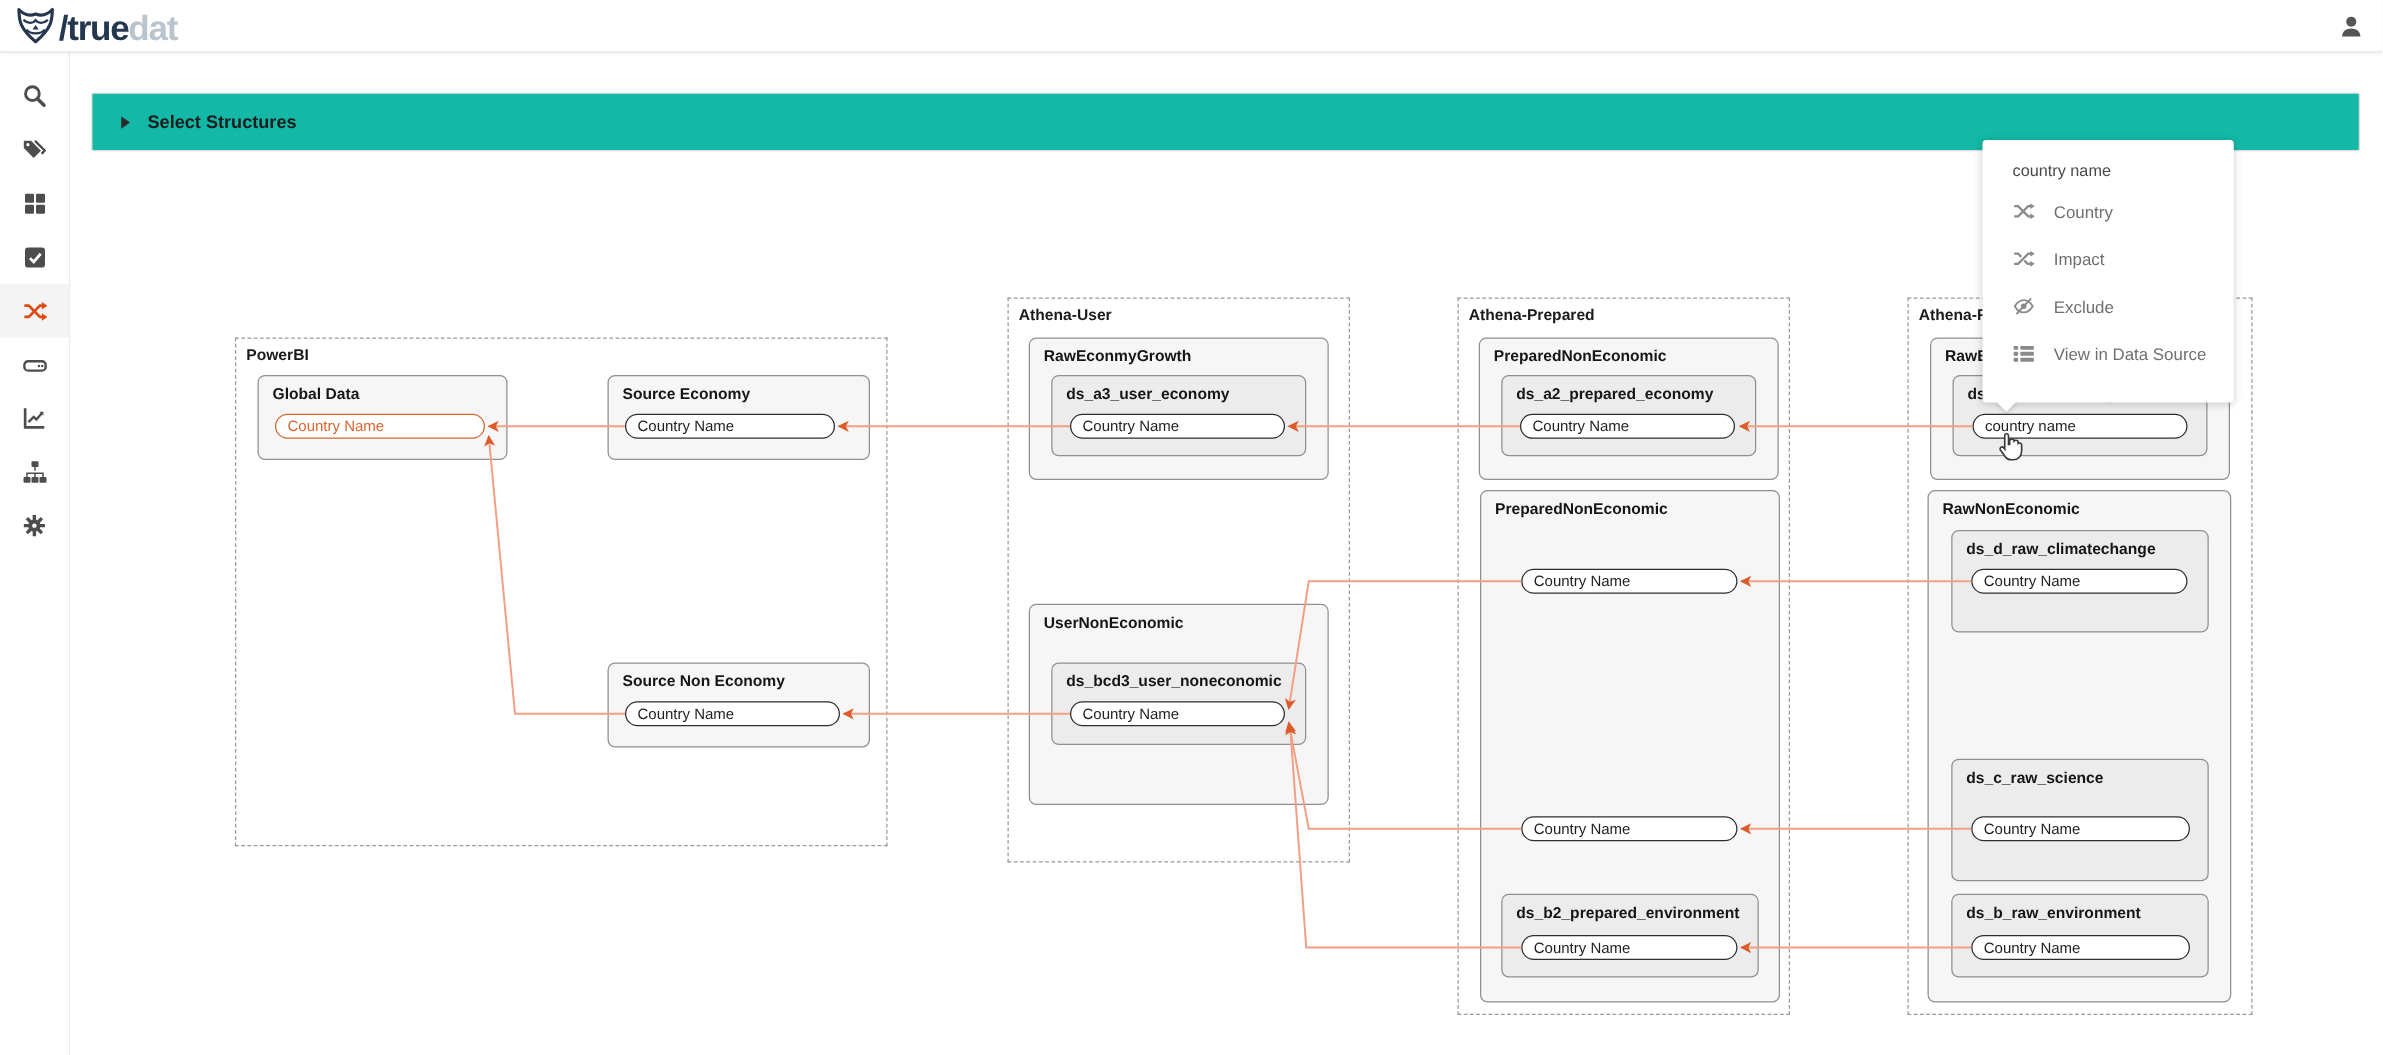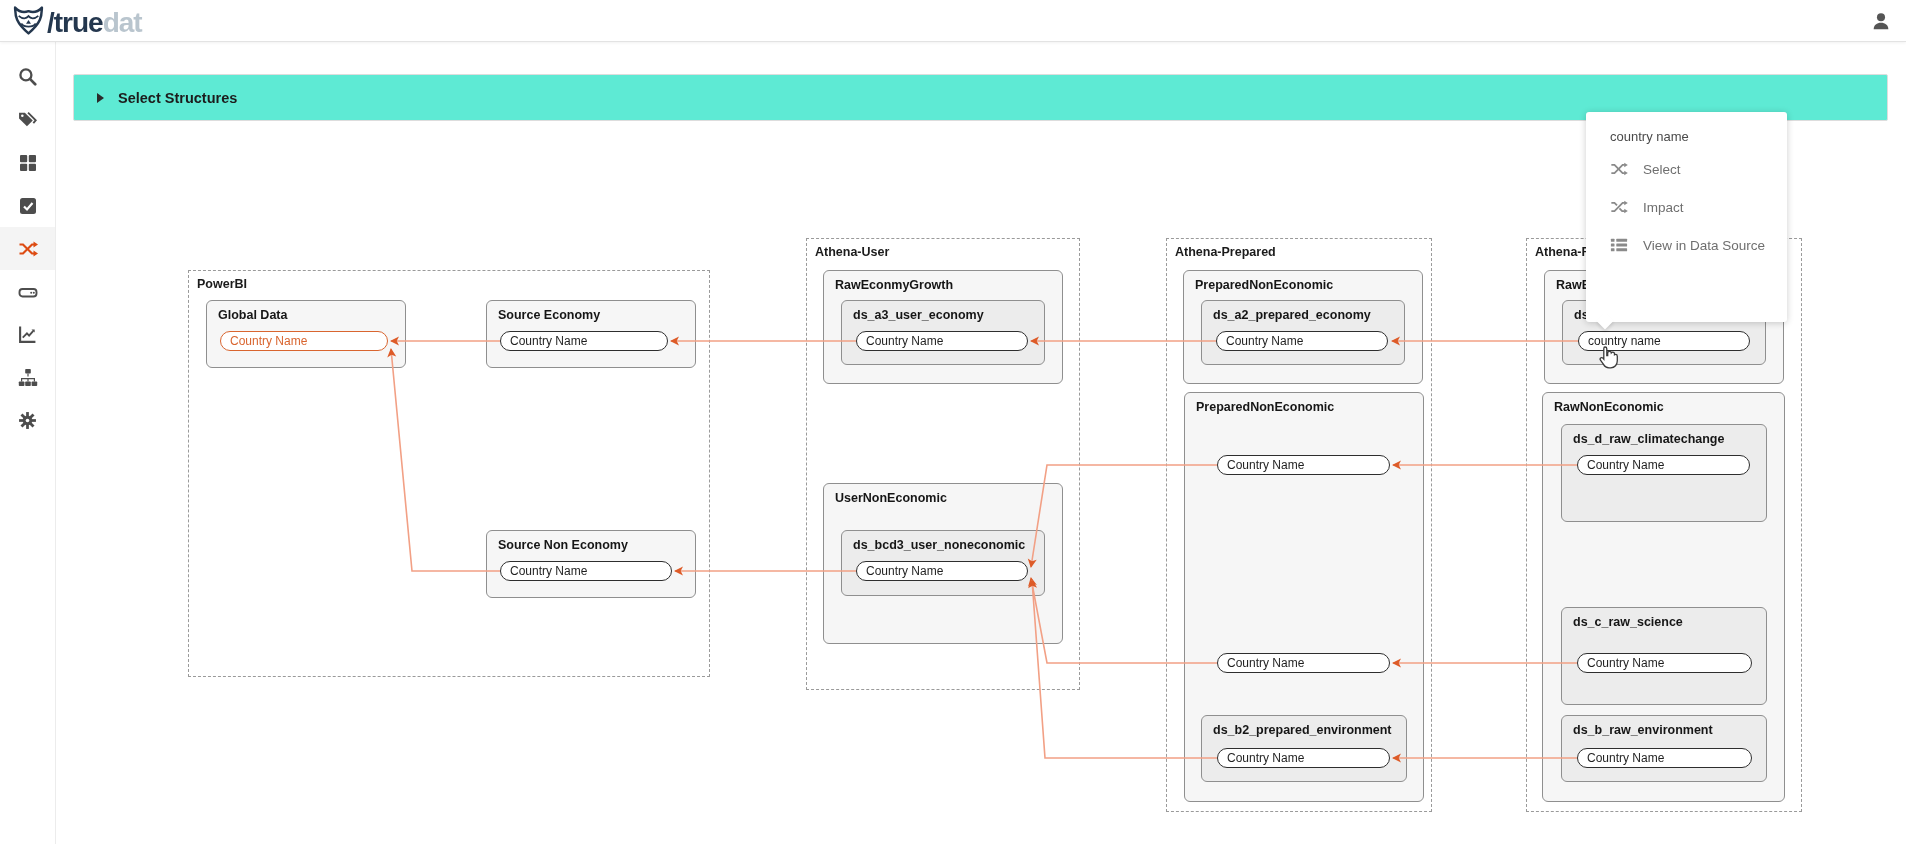--- a/index.html
+++ b/index.html
@@ -16,21 +16,21 @@
   .user-btn{position:absolute;right:14px;top:10px;width:22px;height:22px;cursor:pointer;}
 
   
   .sidebar{position:absolute;left:0;top:41px;width:55px;height:803px;background:#fff;
            border-right:1px solid #ececec;z-index:15;}
   .side-item{width:55px;height:43px;display:flex;align-items:center;justify-content:center;color:#4d4d4d;}
   .side-item svg{display:block;}
   .side-item.active{background:#f4f4f4;color:#dd4b12;}
 
   
-  .sel-bar{position:absolute;left:73px;top:74px;width:1815px;height:47px;background:#5eead4;
+  .sel-bar{position:absolute;left:73px;top:74px;width:1815px;height:47px;background:#14b8a6;
            border:1px solid #ddd;border-radius:2px;box-sizing:border-box;
            display:flex;align-items:center;z-index:5;}
   .caret{width:0;height:0;border-left:7px solid #2b2b2b;border-top:5px solid transparent;
          border-bottom:5px solid transparent;margin:0 14px 0 23px;}
   .sel-label{font-weight:bold;font-size:14.5px;color:#1c1c1c;}
 
   
   .group{position:absolute;border:1px dashed #9a9a9a;box-sizing:border-box;}
   .group-label{position:absolute;font-weight:bold;font-size:12.5px;color:#1b1b1b;white-space:nowrap;}
   .node{position:absolute;background:#f6f6f6;border:1px solid #8f8f8f;border-radius:6px;box-sizing:border-box;}
@@ -246,21 +246,21 @@
     <span class="node-title">RawEconmyGrowth</span>
   </div>
   <div class="node subnode" style="left:1562px;top:300px;width:204px;height:65px">
     <span class="node-title">ds_a_raw_economy</span>
   </div>
   <div class="pill" style="left:1578px;top:331px;width:172px">country name</div>
 
   <div class="node" style="left:1542px;top:392px;width:243px;height:410px">
     <span class="node-title">RawNonEconomic</span>
   </div>
-  <div class="node subnode" style="left:1561px;top:424px;width:206px;height:98px">
+  <div class="node subnode" style="left:1561px;top:424px;width:206px;height:82px">
     <span class="node-title">ds_d_raw_climatechange</span>
   </div>
   <div class="pill" style="left:1577px;top:455px;width:173px">Country Name</div>
 
   <div class="node subnode" style="left:1561px;top:607px;width:206px;height:98px">
     <span class="node-title">ds_c_raw_science</span>
   </div>
   <div class="pill" style="left:1577px;top:653px;width:175px">Country Name</div>
 
   <div class="node subnode" style="left:1561px;top:715px;width:206px;height:67px">
@@ -295,33 +295,43 @@
     <div class="menu-title">country name</div>
     <div class="menu-item">
       <span class="mi">
         <svg width="18" height="18" viewBox="0 0 20 20" stroke="currentColor" fill="currentColor">
           <path d="M1.5 5.5 h3.5 l9 9 h2.5" fill="none" stroke-width="2"></path>
           <path d="M1.5 14.5 h3.5 l9 -9 h2.5" fill="none" stroke-width="2"></path>
           <path d="M15.8 3 l4 2.5 -4 2.5 Z" stroke="none"></path>
           <path d="M15.8 12 l4 2.5 -4 2.5 Z" stroke="none"></path>
         </svg>
       </span>
-      <span>Select</span>
+      <span>Country</span>
     </div>
     <div class="menu-item">
       <span class="mi">
         <svg width="18" height="18" viewBox="0 0 20 20" stroke="currentColor" fill="currentColor">
           <path d="M1.5 14.5 h3.5 l9 -9 h2.5" fill="none" stroke-width="2"></path>
           <path d="M10.5 11.5 l3 3 h3" fill="none" stroke-width="2"></path>
           <path d="M1.5 5.5 h3.5 l2.8 2.8" fill="none" stroke-width="2"></path>
           <path d="M15.8 3 l4 2.5 -4 2.5 Z" stroke="none"></path>
           <path d="M15.8 12 l4 2.5 -4 2.5 Z" stroke="none"></path>
         </svg>
       </span>
       <span>Impact</span>
+    </div>
+    <div class="menu-item">
+      <span class="mi">
+        <svg width="18" height="18" viewBox="0 0 20 20">
+          <path d="M2 10 C4.5 5.8 7 4.5 10 4.5 C13 4.5 15.5 5.8 18 10 C15.5 14.2 13 15.5 10 15.5 C7 15.5 4.5 14.2 2 10 Z" fill="none" stroke="currentColor" stroke-width="1.6"></path>
+          <circle cx="10" cy="10" r="2.4" fill="currentColor"></circle>
+          <line x1="3.5" y1="17" x2="16.5" y2="3" stroke="currentColor" stroke-width="1.8"></line>
+        </svg>
+      </span>
+      <span>Exclude</span>
     </div>
     <div class="menu-item">
       <span class="mi">
         <svg width="18" height="18" viewBox="0 0 20 20" fill="currentColor">
           <rect x="1" y="3" width="4" height="3.4" rx=".6"></rect>
             <rect x="7" y="3" width="12" height="3.4" rx=".6"></rect>
           <rect x="1" y="8.3" width="4" height="3.4" rx=".6"></rect>
             <rect x="7" y="8.3" width="12" height="3.4" rx=".6"></rect>
           <rect x="1" y="13.6" width="4" height="3.4" rx=".6"></rect>
             <rect x="7" y="13.6" width="12" height="3.4" rx=".6"></rect>

